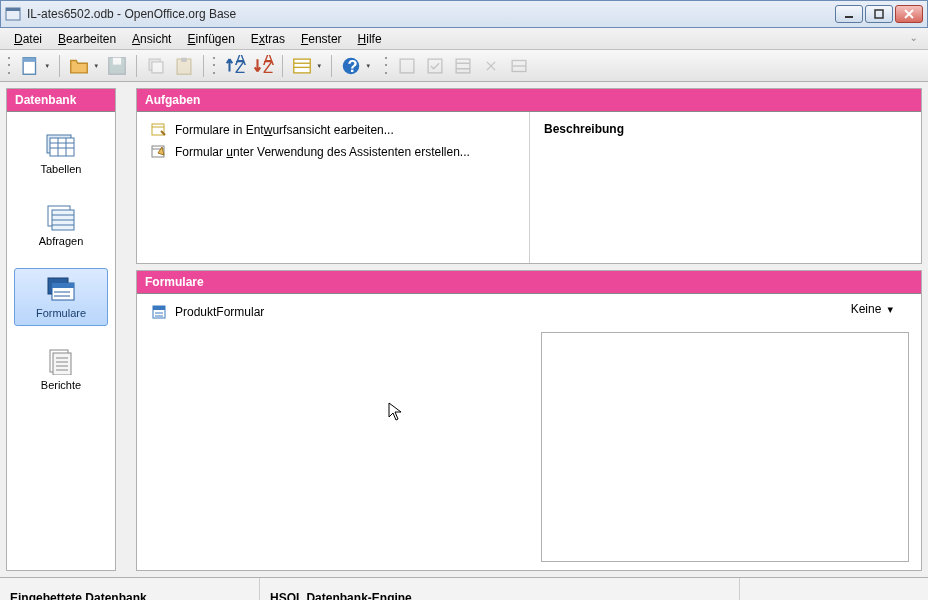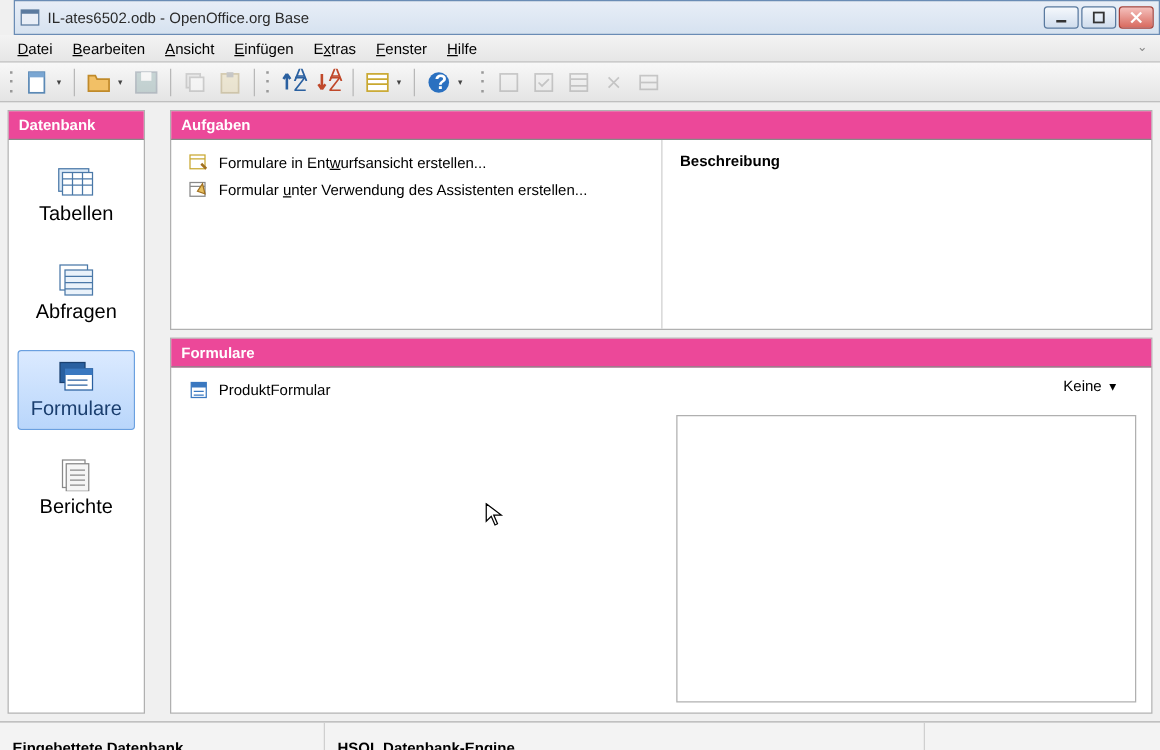--- a/index.html
+++ b/index.html
@@ -1,19 +1,19 @@
 <!DOCTYPE html>
 <html><head>
 <meta charset="utf-8">
 <style>
 * { box-sizing: border-box; margin: 0; padding: 0; font-family: "Segoe UI", Tahoma, sans-serif; font-size: 12px; }
 html, body { width: 928px; height: 600px; overflow: hidden; background: #f0f0f0; }
 
 
-.titlebar { height: 28px; background: linear-gradient(#e8eef7, #d6e2f0); border: 1px solid #6a8cb5; display: flex; align-items: center; padding: 0 4px; margin-left: 11px; }
+.titlebar { height: 28px; background: linear-gradient(#e8eef7, #d6e2f0); border: 1px solid #6a8cb5; display: flex; align-items: center; padding: 0 4px; }
 .titlebar .title-icon { width: 16px; height: 16px; margin-right: 6px; }
 .titlebar .title-text { color: #2a2a2a; flex: 1; }
 .win-controls { display: flex; gap: 2px; }
 .win-btn { width: 28px; height: 18px; border: 1px solid #5a7a9f; border-radius: 3px; display: flex; align-items: center; justify-content: center; background: linear-gradient(#f5f8fc,#d0dded); cursor: default; }
 .win-btn.close { background: linear-gradient(#f5c0bc,#d86a5f); border-color: #a84038; }
 .win-btn svg { width: 10px; height: 10px; }
 
 
 .menubar { height: 22px; background: linear-gradient(#f3f3f3,#e6e6e6); border-bottom: 1px solid #c0c0c0; display: flex; align-items: center; padding: 0 6px; position: relative; }
 .menu-item { padding: 2px 8px; cursor: default; }
@@ -30,21 +30,21 @@
 .tgrip { width: 6px; height: 22px; display: flex; flex-direction: column; justify-content: space-around; margin-right: 2px; }
 .tgrip span { width: 2px; height: 2px; background: #999; margin-left: 2px; }
 
 
 .main { display: flex; height: 495px; padding: 6px; gap: 6px; background: #f0f0f0; }
 .sidebar { width: 110px; border: 1px solid #b0b0b0; background: #fff; display: flex; flex-direction: column; }
 .panel-header { background: #ec4899; color: #fff; font-weight: bold; padding: 4px 8px; border-bottom: 1px solid #888; }
 .nav-list { flex: 1; padding: 12px 4px; display: flex; flex-direction: column; gap: 14px; align-items: center; }
 .nav-item { width: 94px; display: flex; flex-direction: column; align-items: center; padding: 6px 0; border: 1px solid transparent; border-radius: 3px; cursor: default; }
 .nav-item.selected { background: linear-gradient(#dbeaff,#b9d6fb); border: 1px solid #6aa0e0; color: #1a3e6e; }
-.nav-item .nav-label { margin-top: 4px; font-size: 16px; }
+.nav-item .nav-label { margin-top: 4px; font-size: 11px; }
 .nav-icon { width: 34px; height: 28px; }
 
 .content { flex: 1; display: flex; flex-direction: column; gap: 6px; padding-left: 14px; }
 .section { border: 1px solid #b0b0b0; background: #fff; display: flex; flex-direction: column; }
 .section.tasks { height: 176px; }
 .section.items { flex: 1; }
 .section-body { flex: 1; display: flex; }
 .tasks-left { flex: 1; padding: 10px 14px; display: flex; flex-direction: column; gap: 6px; }
 .task-row { display: flex; align-items: center; gap: 8px; cursor: default; }
 .task-row .ul { text-decoration: underline; }
@@ -287,21 +287,21 @@
       <div class="section-body">
         <div class="tasks-left">
           <div class="task-row">
             <span class="task-icon">
               <svg viewBox="0 0 16 16">
                   <rect x="1" y="2" width="12" height="11" fill="#fff" stroke="#c9a830"></rect>
                   <line x1="1" y1="5" x2="13" y2="5" stroke="#c9a830"></line>
                   <path d="M10 9l4 4" stroke="#a07020" stroke-width="2"></path>
                 </svg>
             </span>
-            <span><span>Formulare in Ent</span><span class="ul">w</span><span>urfsansicht erstellen...</span></span>
+            <span><span>Formulare in Ent</span><span class="ul">w</span><span>urfsansicht earbeiten...</span></span>
           </div>
           <div class="task-row">
             <span class="task-icon">
               <svg viewBox="0 0 16 16">
                   <rect x="1" y="2" width="12" height="11" fill="#fff" stroke="#888"></rect>
                   <line x1="1" y1="5" x2="13" y2="5" stroke="#888"></line>
                   <path d="M11 3l2 8-6-2z" fill="#e8c060" stroke="#a07020"></path>
                 </svg>
             </span>
             <span><span>Formular </span><span class="ul">u</span><span>nter Verwendung des Assistenten erstellen...</span></span>

